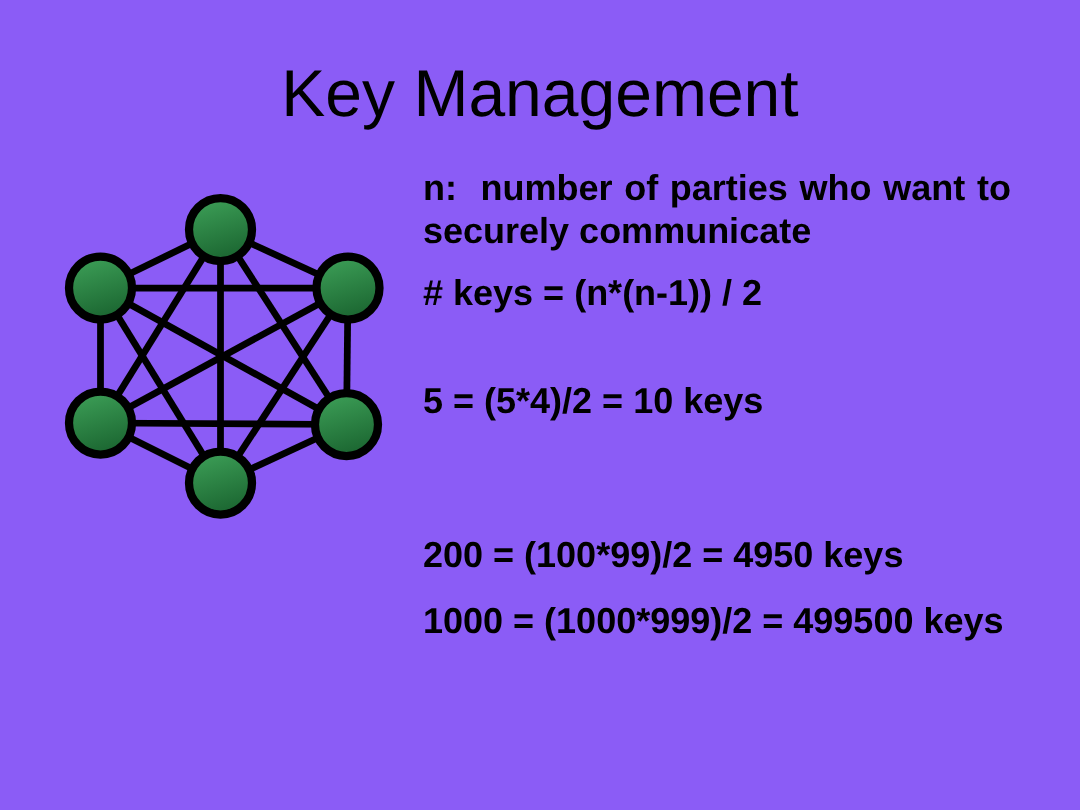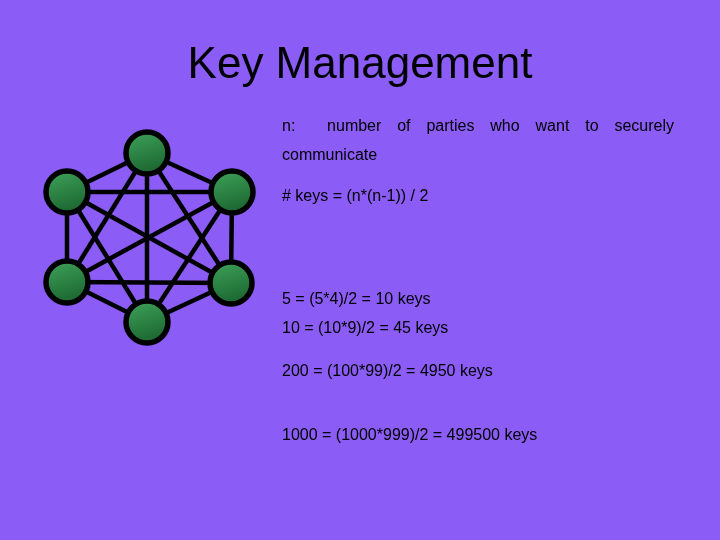--- a/index.html
+++ b/index.html
@@ -25,30 +25,31 @@
   .mesh {
     position: absolute;
     left: 0;
     top: 0;
     width: 720px;
     height: 540px;
   }
   .para {
     position: absolute;
     left: 282px;
-    font-size: 16px;
+    font-size: 24px;
     line-height: 29px;
     white-space: pre-wrap;
+    font-weight: bold;
   }
   .p1 { top: 111px; width: 392px; text-align: justify; }
   .p2 { top: 181px; text-align: center; }
-  .p3 { top: 284px; }
+  .p3 { top: 253px; }
   .p4 { top: 313px; }
   .p5 { top: 356px; }
-  .p6 { top: 400px; margin-top: 20px; }
+  .p6 { top: 400px; }
 </style>
 </head>
 <body>
 
 <div class="slide" style="background: #8b5cf6; color: rgb(0, 0, 0);">
   <div class="title">Key Management</div>
 
   <svg class="mesh" viewBox="0 0 720 540" xmlns="http://www.w3.org/2000/svg">
       <defs>
         <linearGradient id="nodeGrad" x1="0" y1="0" x2="0.3" y2="1">
@@ -75,16 +76,15 @@
       <circle cx="232" cy="192" r="21" fill="url(#nodeGrad)" stroke="#000000" stroke-width="5.5"></circle>
       <circle cx="231" cy="283" r="21" fill="url(#nodeGrad)" stroke="#000000" stroke-width="5.5"></circle>
       <circle cx="147" cy="322" r="21" fill="url(#nodeGrad)" stroke="#000000" stroke-width="5.5"></circle>
       <circle cx="67" cy="282" r="21" fill="url(#nodeGrad)" stroke="#000000" stroke-width="5.5"></circle>
       <circle cx="67" cy="192" r="21" fill="url(#nodeGrad)" stroke="#000000" stroke-width="5.5"></circle>
     </svg>
 
   <div class="para p1">n:  number of parties who want to securely communicate</div>
   <div class="para p2"># keys = (n*(n-1)) / 2</div>
   <div class="para p3">5 = (5*4)/2 = 10 keys</div>
-  <div class="para p4">10 = (10*9)/2 = 45 keys</div>
   <div class="para p5">200 = (100*99)/2 = 4950 keys</div>
   <div class="para p6">1000 = (1000*999)/2 = 499500 keys</div>
 </div>
 
 </body></html>

